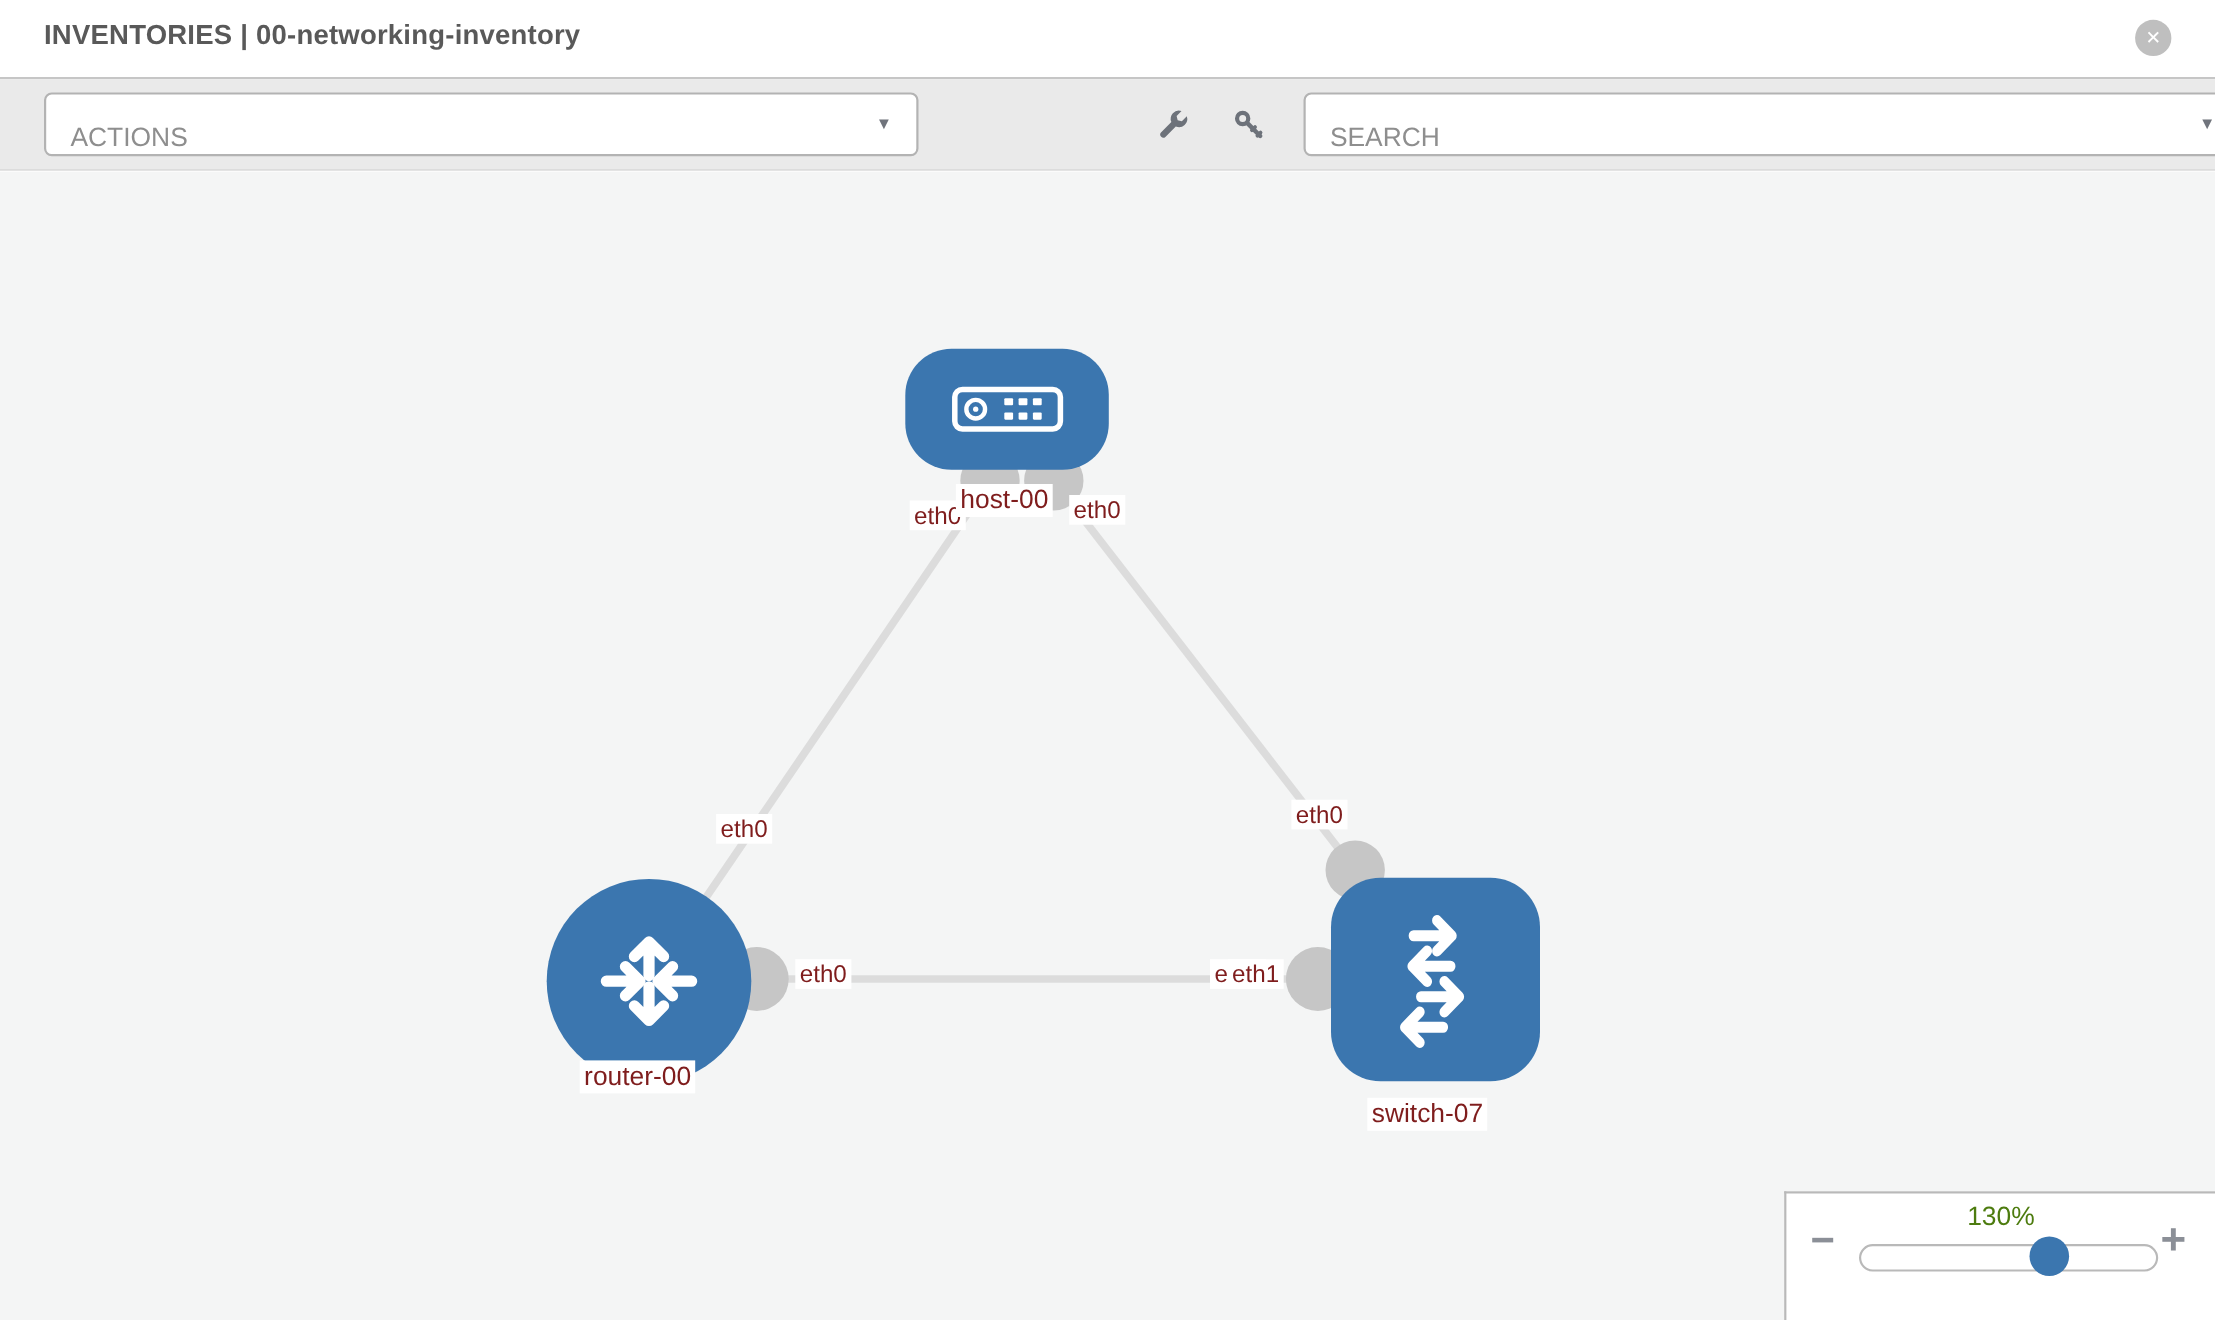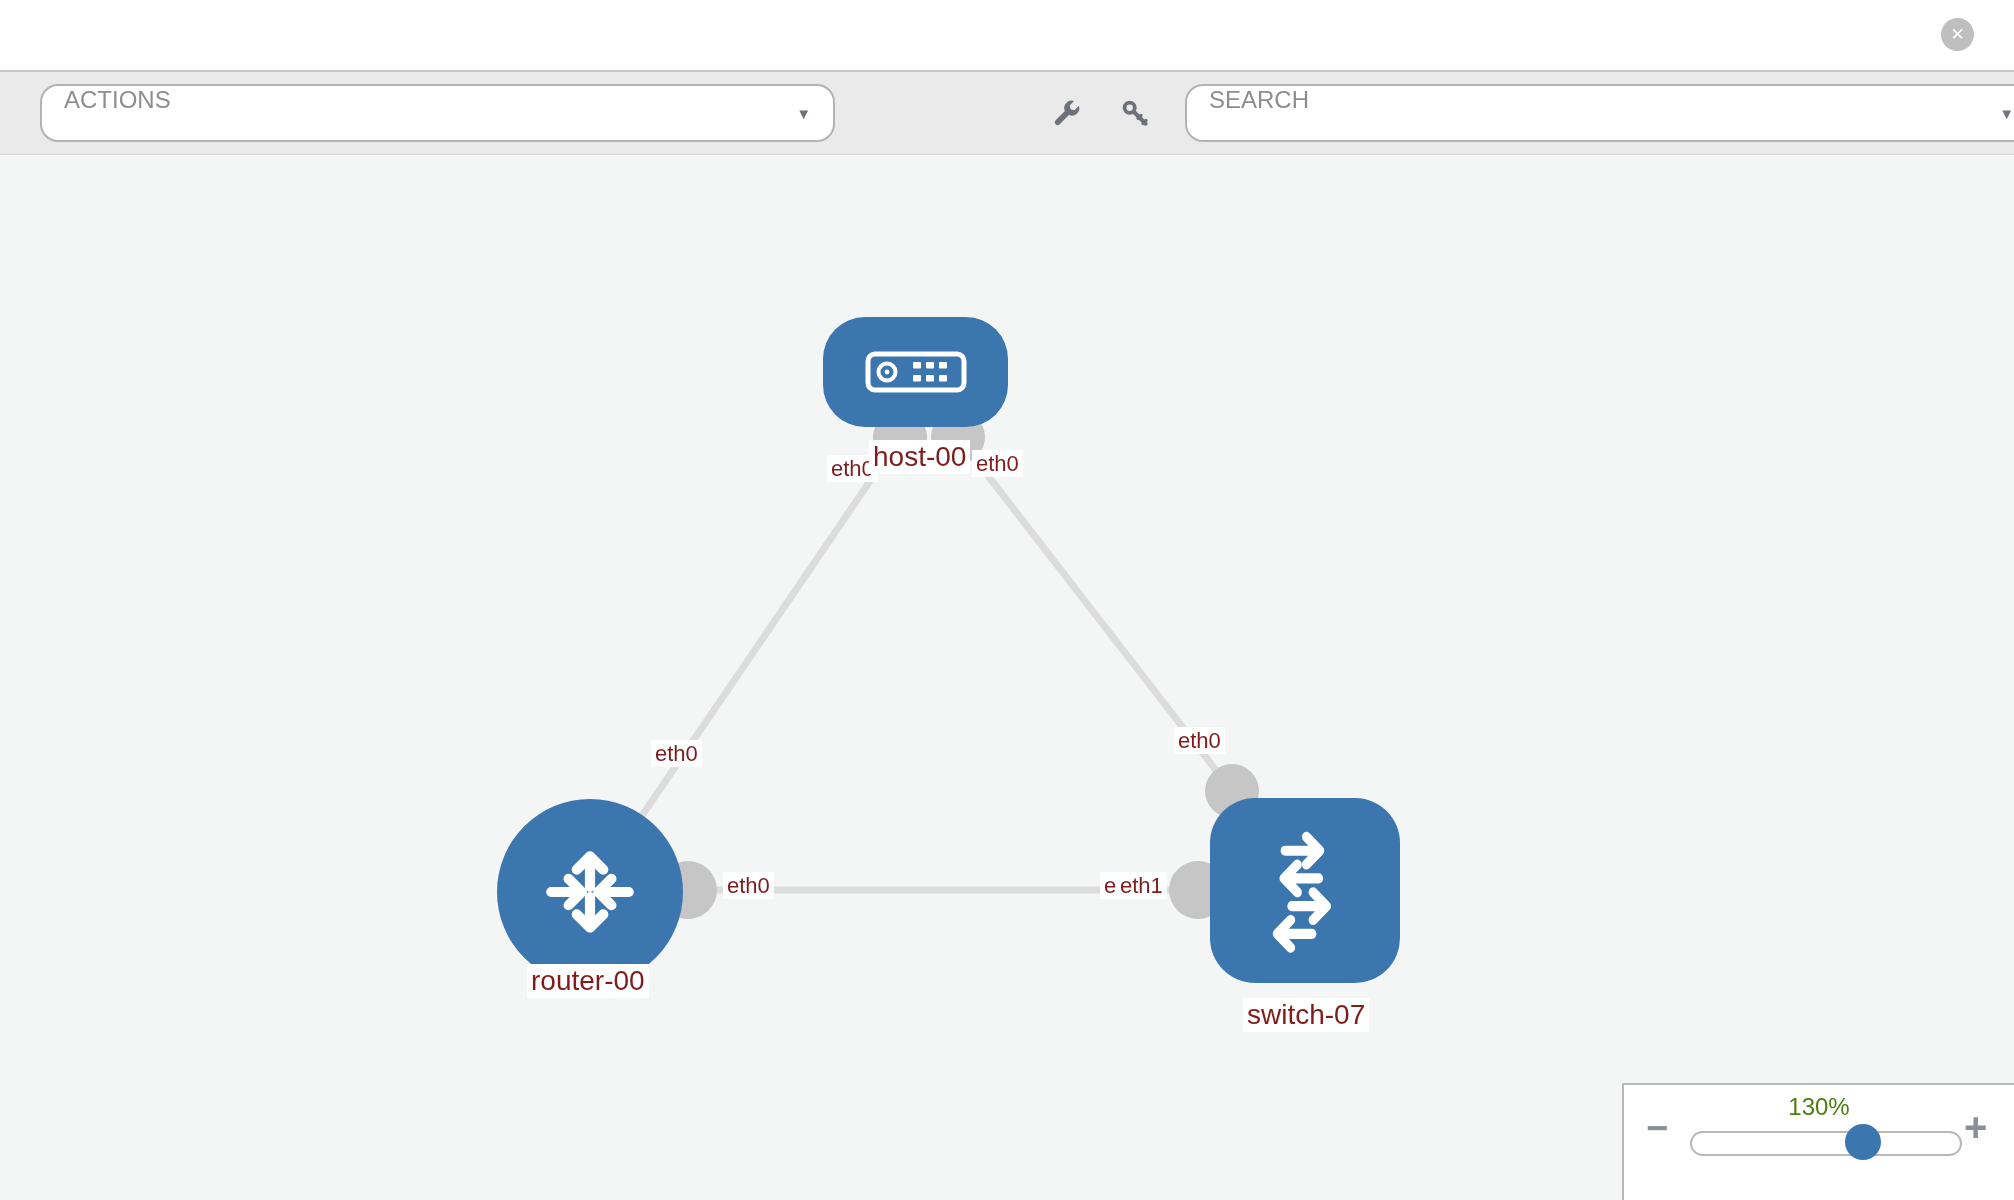--- a/index.html
+++ b/index.html
@@ -22,21 +22,21 @@
     background:#bfbfbf;color:#ffffff;display:flex;align-items:center;justify-content:center;
     font-size:17px;font-weight:bold;cursor:pointer;
   }
   
   #toolbar{
     position:absolute;left:0;top:72px;width:2014px;height:83px;background:#eaeaea;
     border-bottom:1px solid #d2d2d2;box-sizing:border-box;
   }
   .select-box{
     position:absolute;top:12px;height:58px;background:#ffffff;border:2px solid #b3b3b3;
-    border-radius:18px;box-sizing:border-box;display:flex;align-items:flex-start;
+    border-radius:7px;box-sizing:border-box;display:flex;align-items:flex-end;
     padding:0 22px;color:#8e8e8e;font-size:24px;cursor:pointer;
   }
   #actions-select{left:40px;width:795px;}
   #search-select{left:1185px;width:853px;}
   .caret{
     position:absolute;right:22px;top:50%;transform:translateY(-50%);
     color:#70747c;font-size:15px;
   }
   .tool-icon-btn{
     position:absolute;top:18px;width:46px;height:46px;display:flex;align-items:center;
@@ -52,21 +52,21 @@
   .link{stroke:#dcdcdc;stroke-width:7;}
   .connector{fill:#c6c6c6;}
   .node-shape{fill:#3b76af;}
   .node-glyph{stroke:#ffffff;fill:none;stroke-linecap:round;stroke-linejoin:round;}
   
   .topo-label{
     position:absolute;background:#ffffff;color:#7f1d1d;padding:1px 4px;line-height:1.15;
     white-space:nowrap;
   }
   .if-label{font-size:22px;}
-  .name-label{font-size:28px;}
+  .name-label{font-size:24px;}
   
   #zoom-panel{
     position:absolute;left:1622px;top:1083px;width:392px;height:117px;background:#ffffff;
     border-left:2px solid #b9b9b9;border-top:2px solid #b9b9b9;box-sizing:border-box;
   }
   #zoom-level{
     position:absolute;left:0;top:8px;width:100%;text-align:center;font-size:24px;color:#4d7c0f;
   }
   #zoom-minus{
     position:absolute;left:22px;top:22px;font-size:38px;font-weight:bold;color:#8b8f97;cursor:pointer;
@@ -82,20 +82,21 @@
     position:absolute;left:221px;top:39px;width:36px;height:36px;border-radius:50%;
     background:#3b76af;cursor:pointer;
   }
 </style>
 </head>
 <body>
 
 <div id="app">
 
   <div id="header">
+    <div id="page-title">INVENTORIES | 00-networking-inventory</div>
     <div id="close-btn">
       <span>✕</span>
     </div>
   </div>
 
   <div id="toolbar">
     <div id="actions-select" class="select-box">
       <span>ACTIONS</span>
       <span class="caret">▼</span>
     </div>

